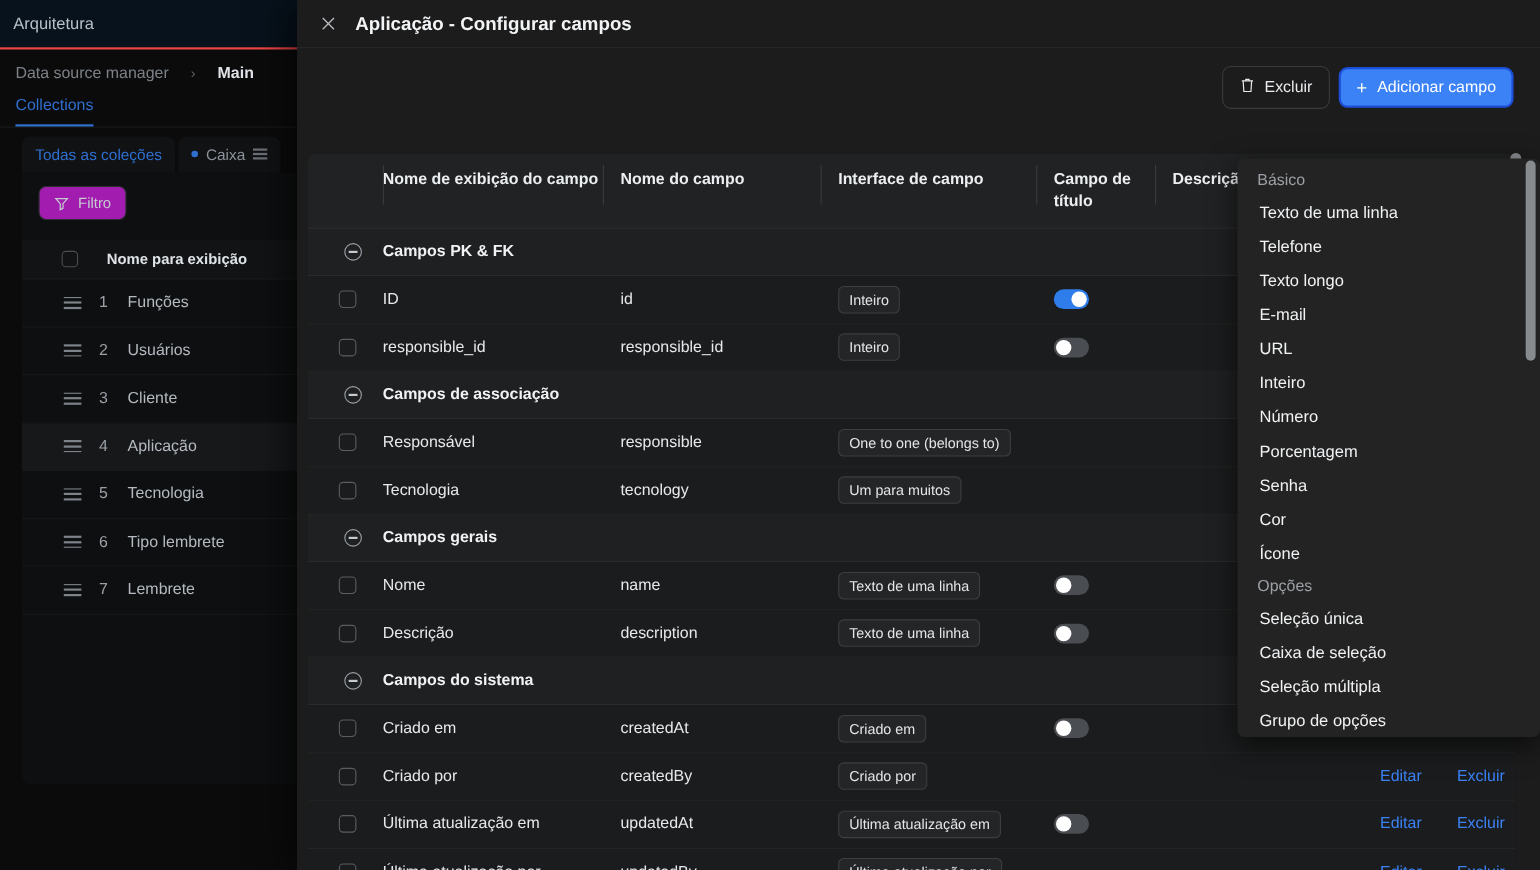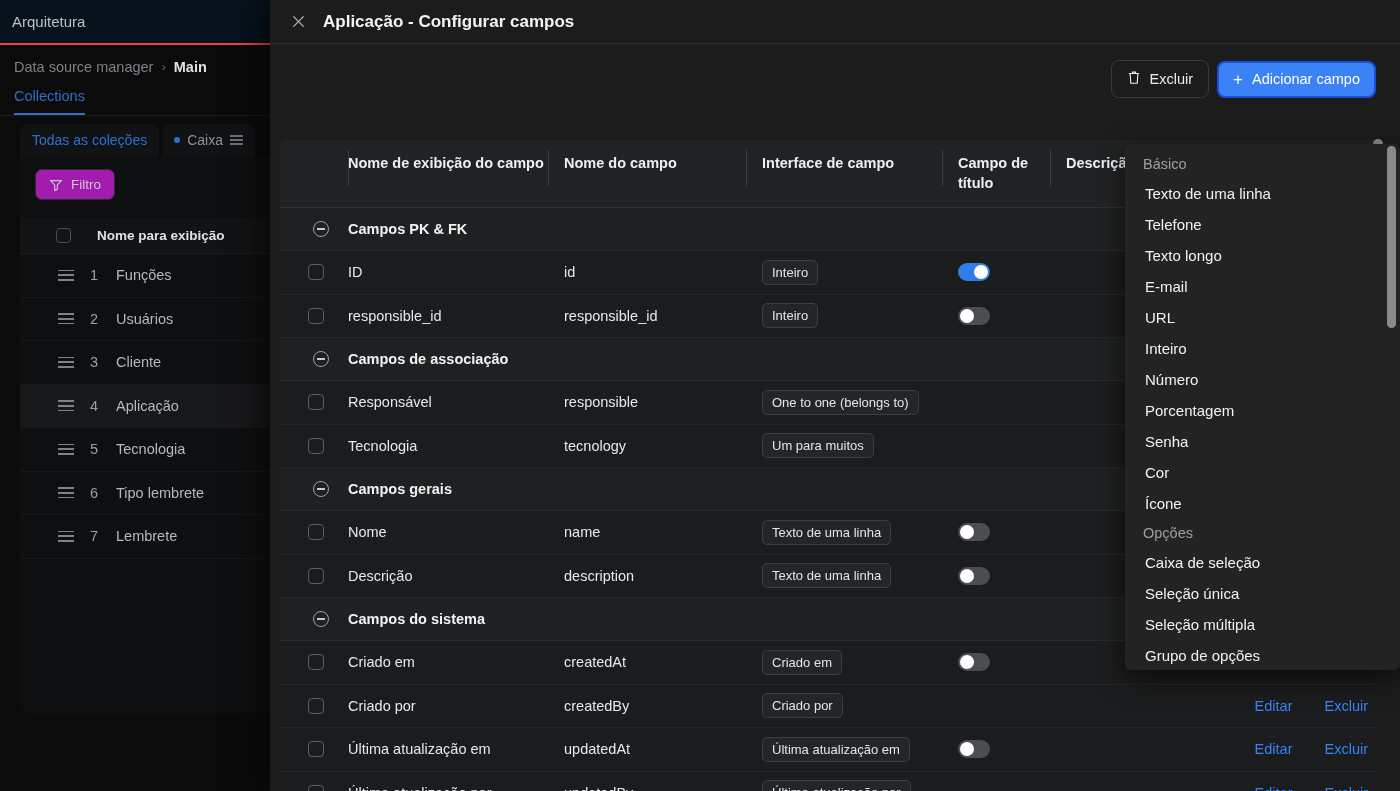--- a/index.html
+++ b/index.html
@@ -19,21 +19,21 @@
   }
   #bg-topbar {
     height: 45px; background: #07121c;
     display: flex; align-items: center; padding-left: 12px;
     border-bottom: 2px solid #ef4444;
   }
   #bg-topbar .title { color: #b9c0c7; font-size: 15px; }
 
   #bg-breadcrumb {
     padding: 14px 0 6px 14px;
-    display: flex; align-items: flex-start; gap: 8px;
+    display: flex; align-items: flex-start; gap: 20px;
     font-size: 14.5px;
   }
   #bg-breadcrumb .crumb-muted { color: #7c8288; }
   #bg-breadcrumb .crumb-sep { color: #5d6268; font-size: 13px; }
   #bg-breadcrumb .crumb-strong { color: #dfe3e7; font-weight: 700; }
 
   #bg-tabsrow {
     padding: 6px 0 0 14px;
     border-bottom: 1px solid #1c1c1c;
     position: relative;
@@ -629,22 +629,22 @@
       <div class="m-item">Texto longo</div>
       <div class="m-item">E-mail</div>
       <div class="m-item">URL</div>
       <div class="m-item">Inteiro</div>
       <div class="m-item">Número</div>
       <div class="m-item">Porcentagem</div>
       <div class="m-item">Senha</div>
       <div class="m-item">Cor</div>
       <div class="m-item">Ícone</div>
       <div class="m-group">Opções</div>
+      <div class="m-item">Seleção única</div>
       <div class="m-item">Caixa de seleção</div>
-      <div class="m-item">Seleção única</div>
       <div class="m-item">Seleção múltipla</div>
       <div class="m-item">Grupo de opções</div>
 
       <div id="menu-scroll-track">
         <div id="menu-scroll-thumb"></div>
       </div>
     </div>
 
   </div>
 </div>

